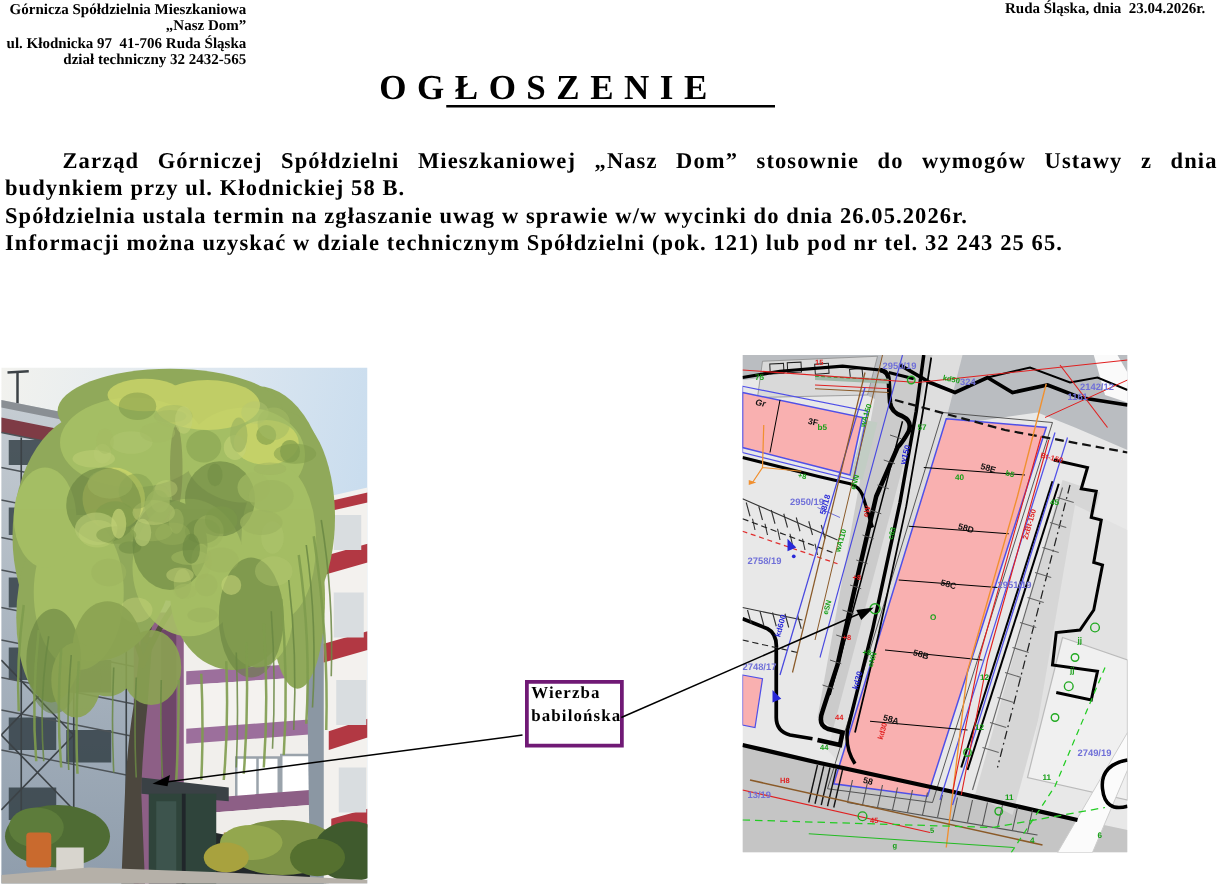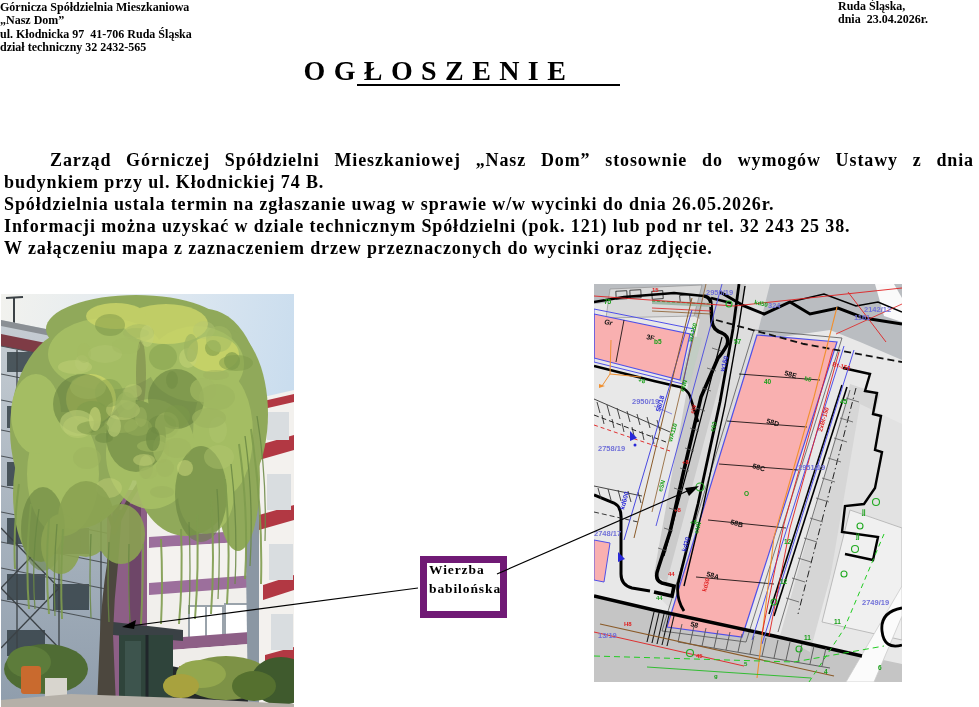--- a/index.html
+++ b/index.html
@@ -1,48 +1,47 @@
 <!DOCTYPE html>
 <html><head>
 <meta charset="utf-8">
 <style>
 html,body{margin:0;padding:0;}
 body{width:979px;height:707px;background:#fff;position:relative;overflow:hidden;
      font-family:"Liberation Serif",serif;font-weight:bold;color:#000;}
-.hdr{position:absolute;left:0px;top:1px;width:197px;text-align:left;
+.hdr{position:absolute;left:0px;top:1px;width:197px;text-align:right;
      font-size:12px;line-height:13.3px;}
-.date{position:absolute;left:838px;top:0px;font-size:12px;line-height:13.3px;}
+.date{position:absolute;left:804px;top:0px;font-size:12px;line-height:13.3px;}
 .title{position:absolute;left:0;top:54px;width:870px;text-align:center;line-height:34px;}
 .title span{font-size:28px;letter-spacing:0.7px;}
 .uline{position:absolute;left:357px;top:84px;width:263px;height:2px;background:#000;}
 .bodytext{position:absolute;left:4px;top:117px;width:970px;font-size:18px;line-height:22px;letter-spacing:0.88px;}
 .j{text-align:justify;text-align-last:justify;}
-.ind{padding-left:46px;margin-top:32px;}
-.label{position:absolute;left:420px;top:556px;width:73px;height:48px;border:7px solid #701a75;
+.ind{padding-left:46px;}
+.label{position:absolute;left:420px;top:544px;width:73px;height:48px;border:3px solid #701a75;
        font-size:13.5px;line-height:19px;letter-spacing:0.9px;}
 .label div{margin:-3px 0 0 2px;}
 .lay{position:absolute;left:0;top:0;}
 </style>
 </head>
 <body>
 
 <div class="hdr">Górnicza Spółdzielnia Mieszkaniowa<br>„Nasz Dom”<br>ul. Kłodnicka 97&nbsp;&nbsp;41-706 Ruda Śląska<br>dział techniczny 32 2432-565</div>
 
 <div class="date">Ruda Śląska, dnia&nbsp;&nbsp;23.04.2026r.</div>
 
 <div class="title"><span>O G Ł O S Z E N I E</span></div>
 
 <div class="uline"></div>
 
 <div class="bodytext">
 <div class="j ind">Zarząd Górniczej Spółdzielni Mieszkaniowej „Nasz Dom” stosownie do wymogów Ustawy z dnia</div>
-<div>budynkiem przy ul. Kłodnickiej 74 B.</div>
+<div>budynkiem przy ul. Kłodnickiej 58 B.</div>
 <div>Spółdzielnia ustala termin na zgłaszanie uwag w sprawie w/w wycinki do dnia 26.05.2026r.</div>
-<div>Informacji można uzyskać w dziale technicznym Spółdzielni (pok. 121) lub pod nr tel. 32 243 25 38.</div>
-<div>W załączeniu mapa z zaznaczeniem drzew przeznaczonych do wycinki oraz zdjęcie.</div>
+<div>Informacji można uzyskać w dziale technicznym Spółdzielni (pok. 121) lub pod nr tel. 32 243 25 65.</div>
 </div>
 
 <svg class="lay" style="left:1px;top:294px" width="293" height="413" viewBox="0 0 293 413">
   <defs>
     <linearGradient id="sky" x1="0" y1="0" x2="1" y2="0.3">
       <stop offset="0" stop-color="#f2f2ee"></stop>
         <stop offset="0.55" stop-color="#dde7f0"></stop>
         <stop offset="1" stop-color="#c8dcee"></stop>
     </linearGradient>
     <linearGradient id="lbf" x1="0" y1="0" x2="0" y2="1">

